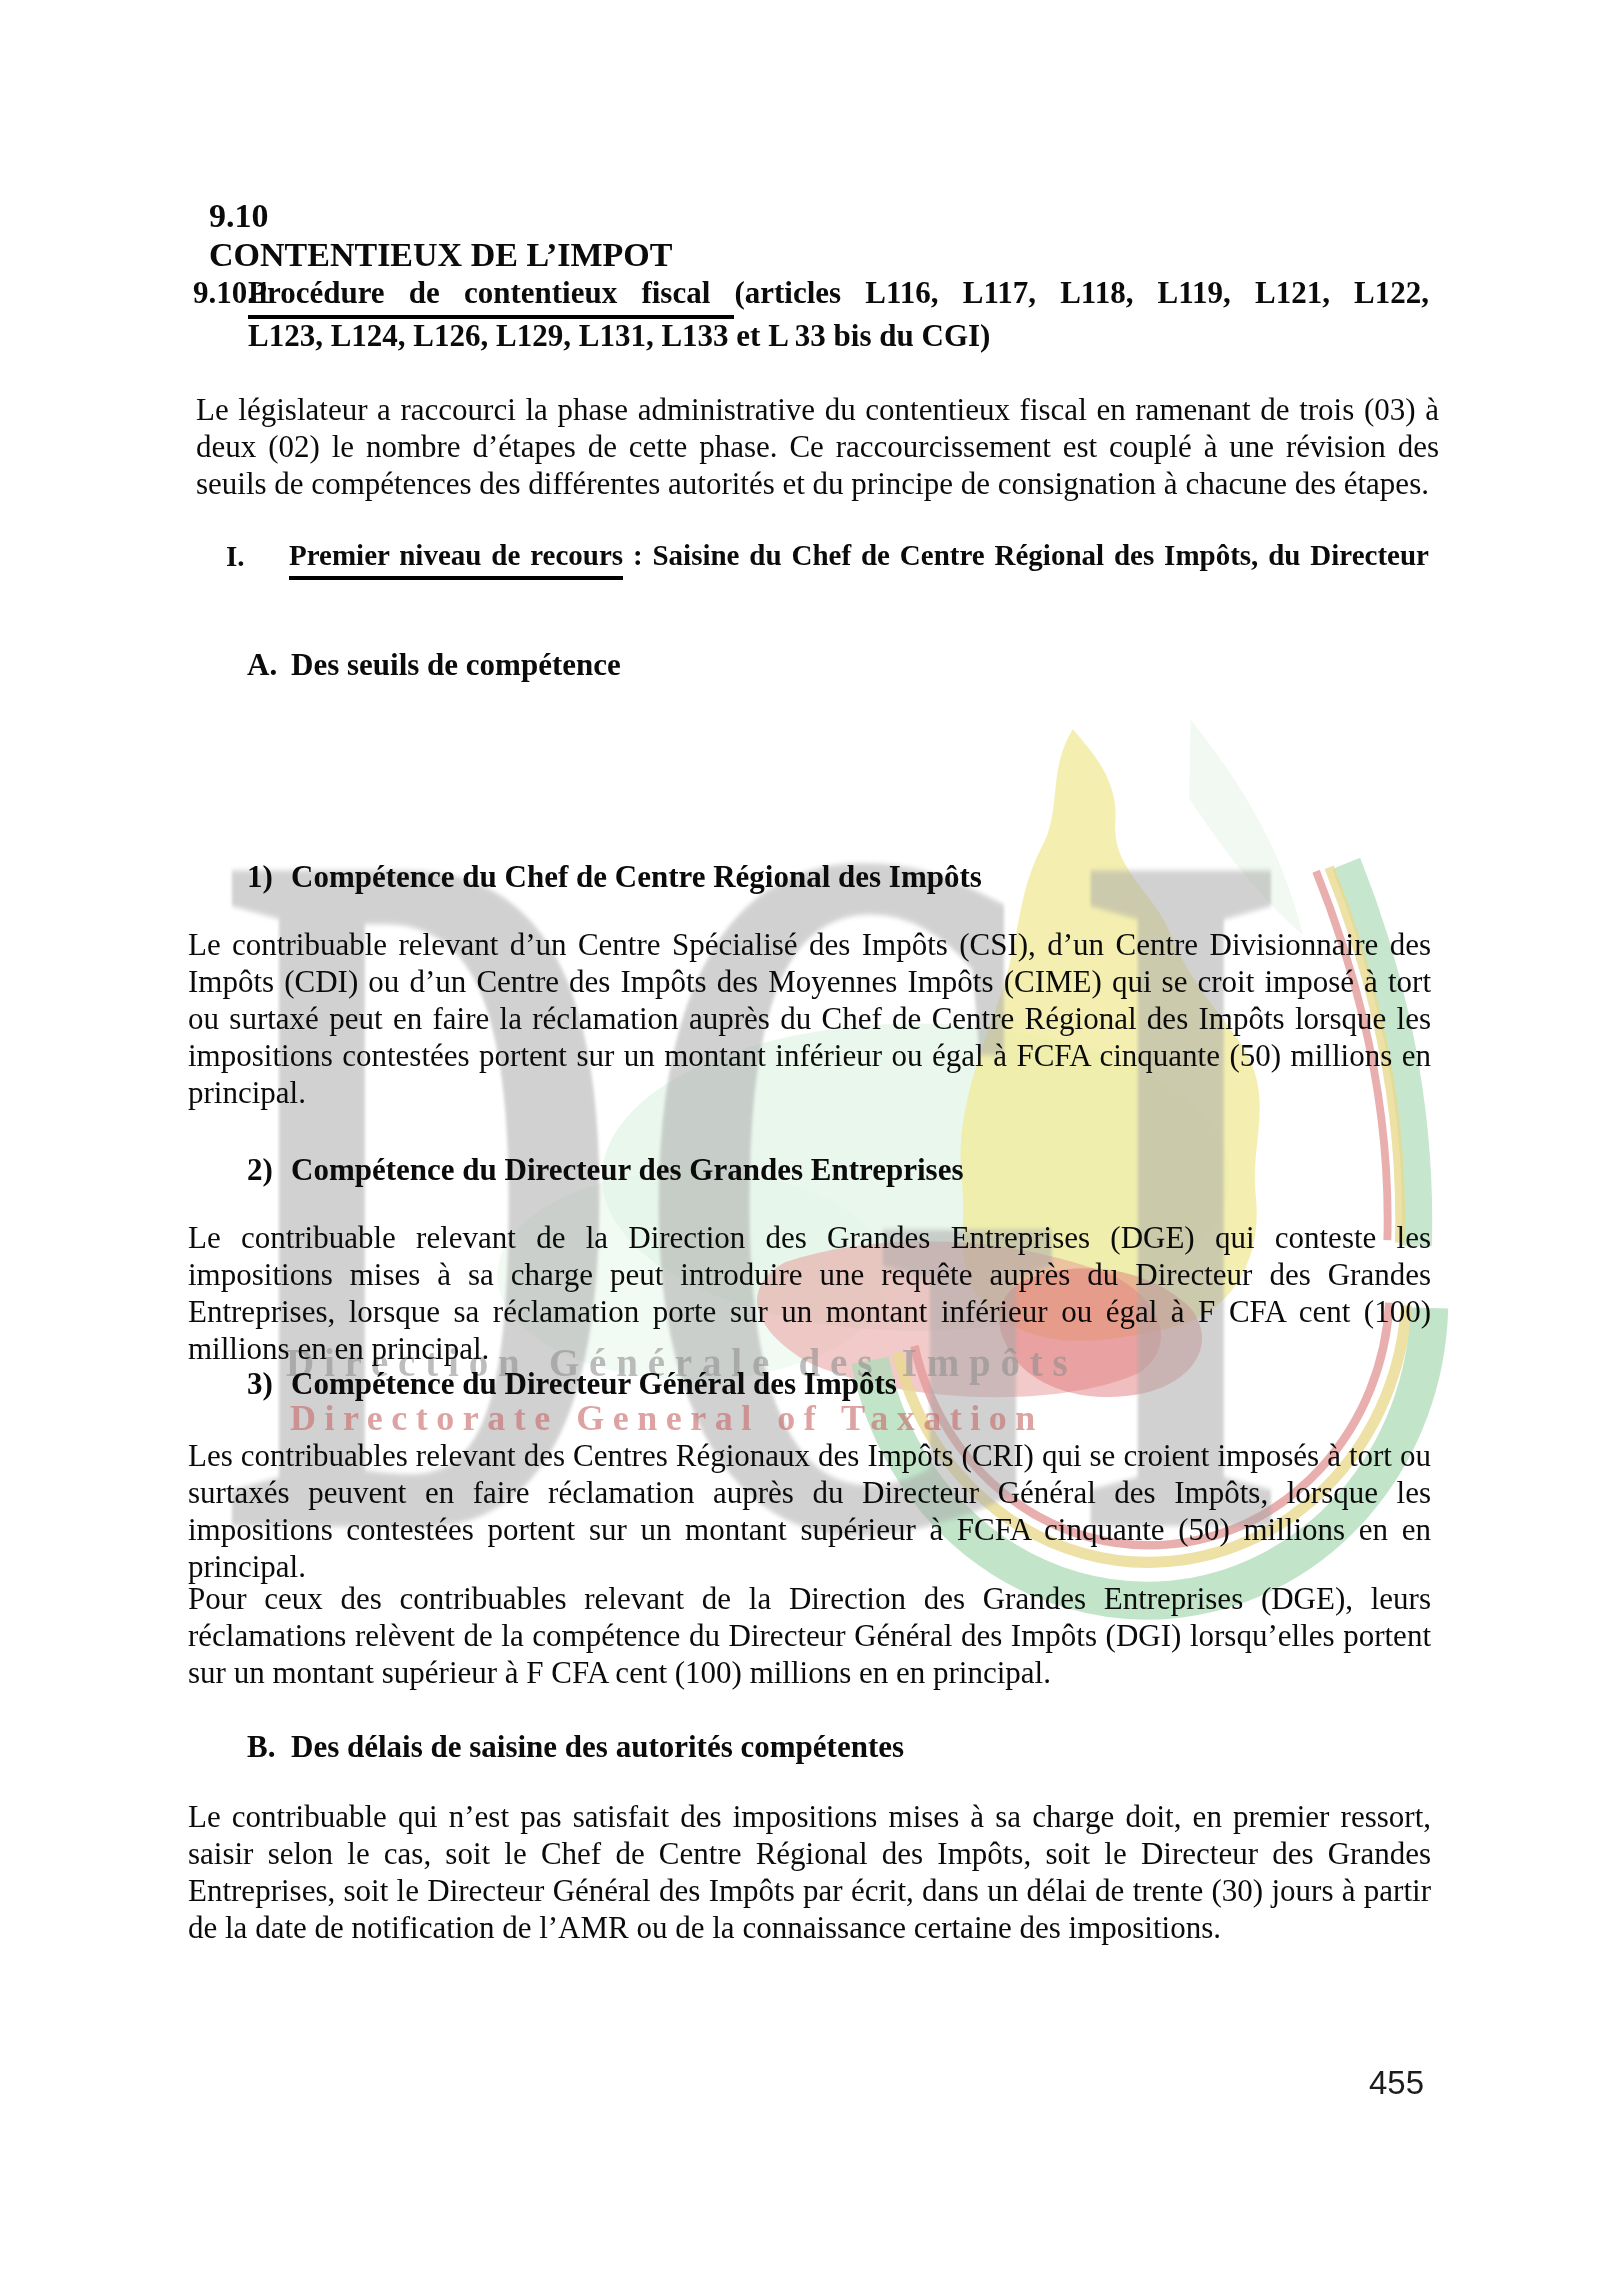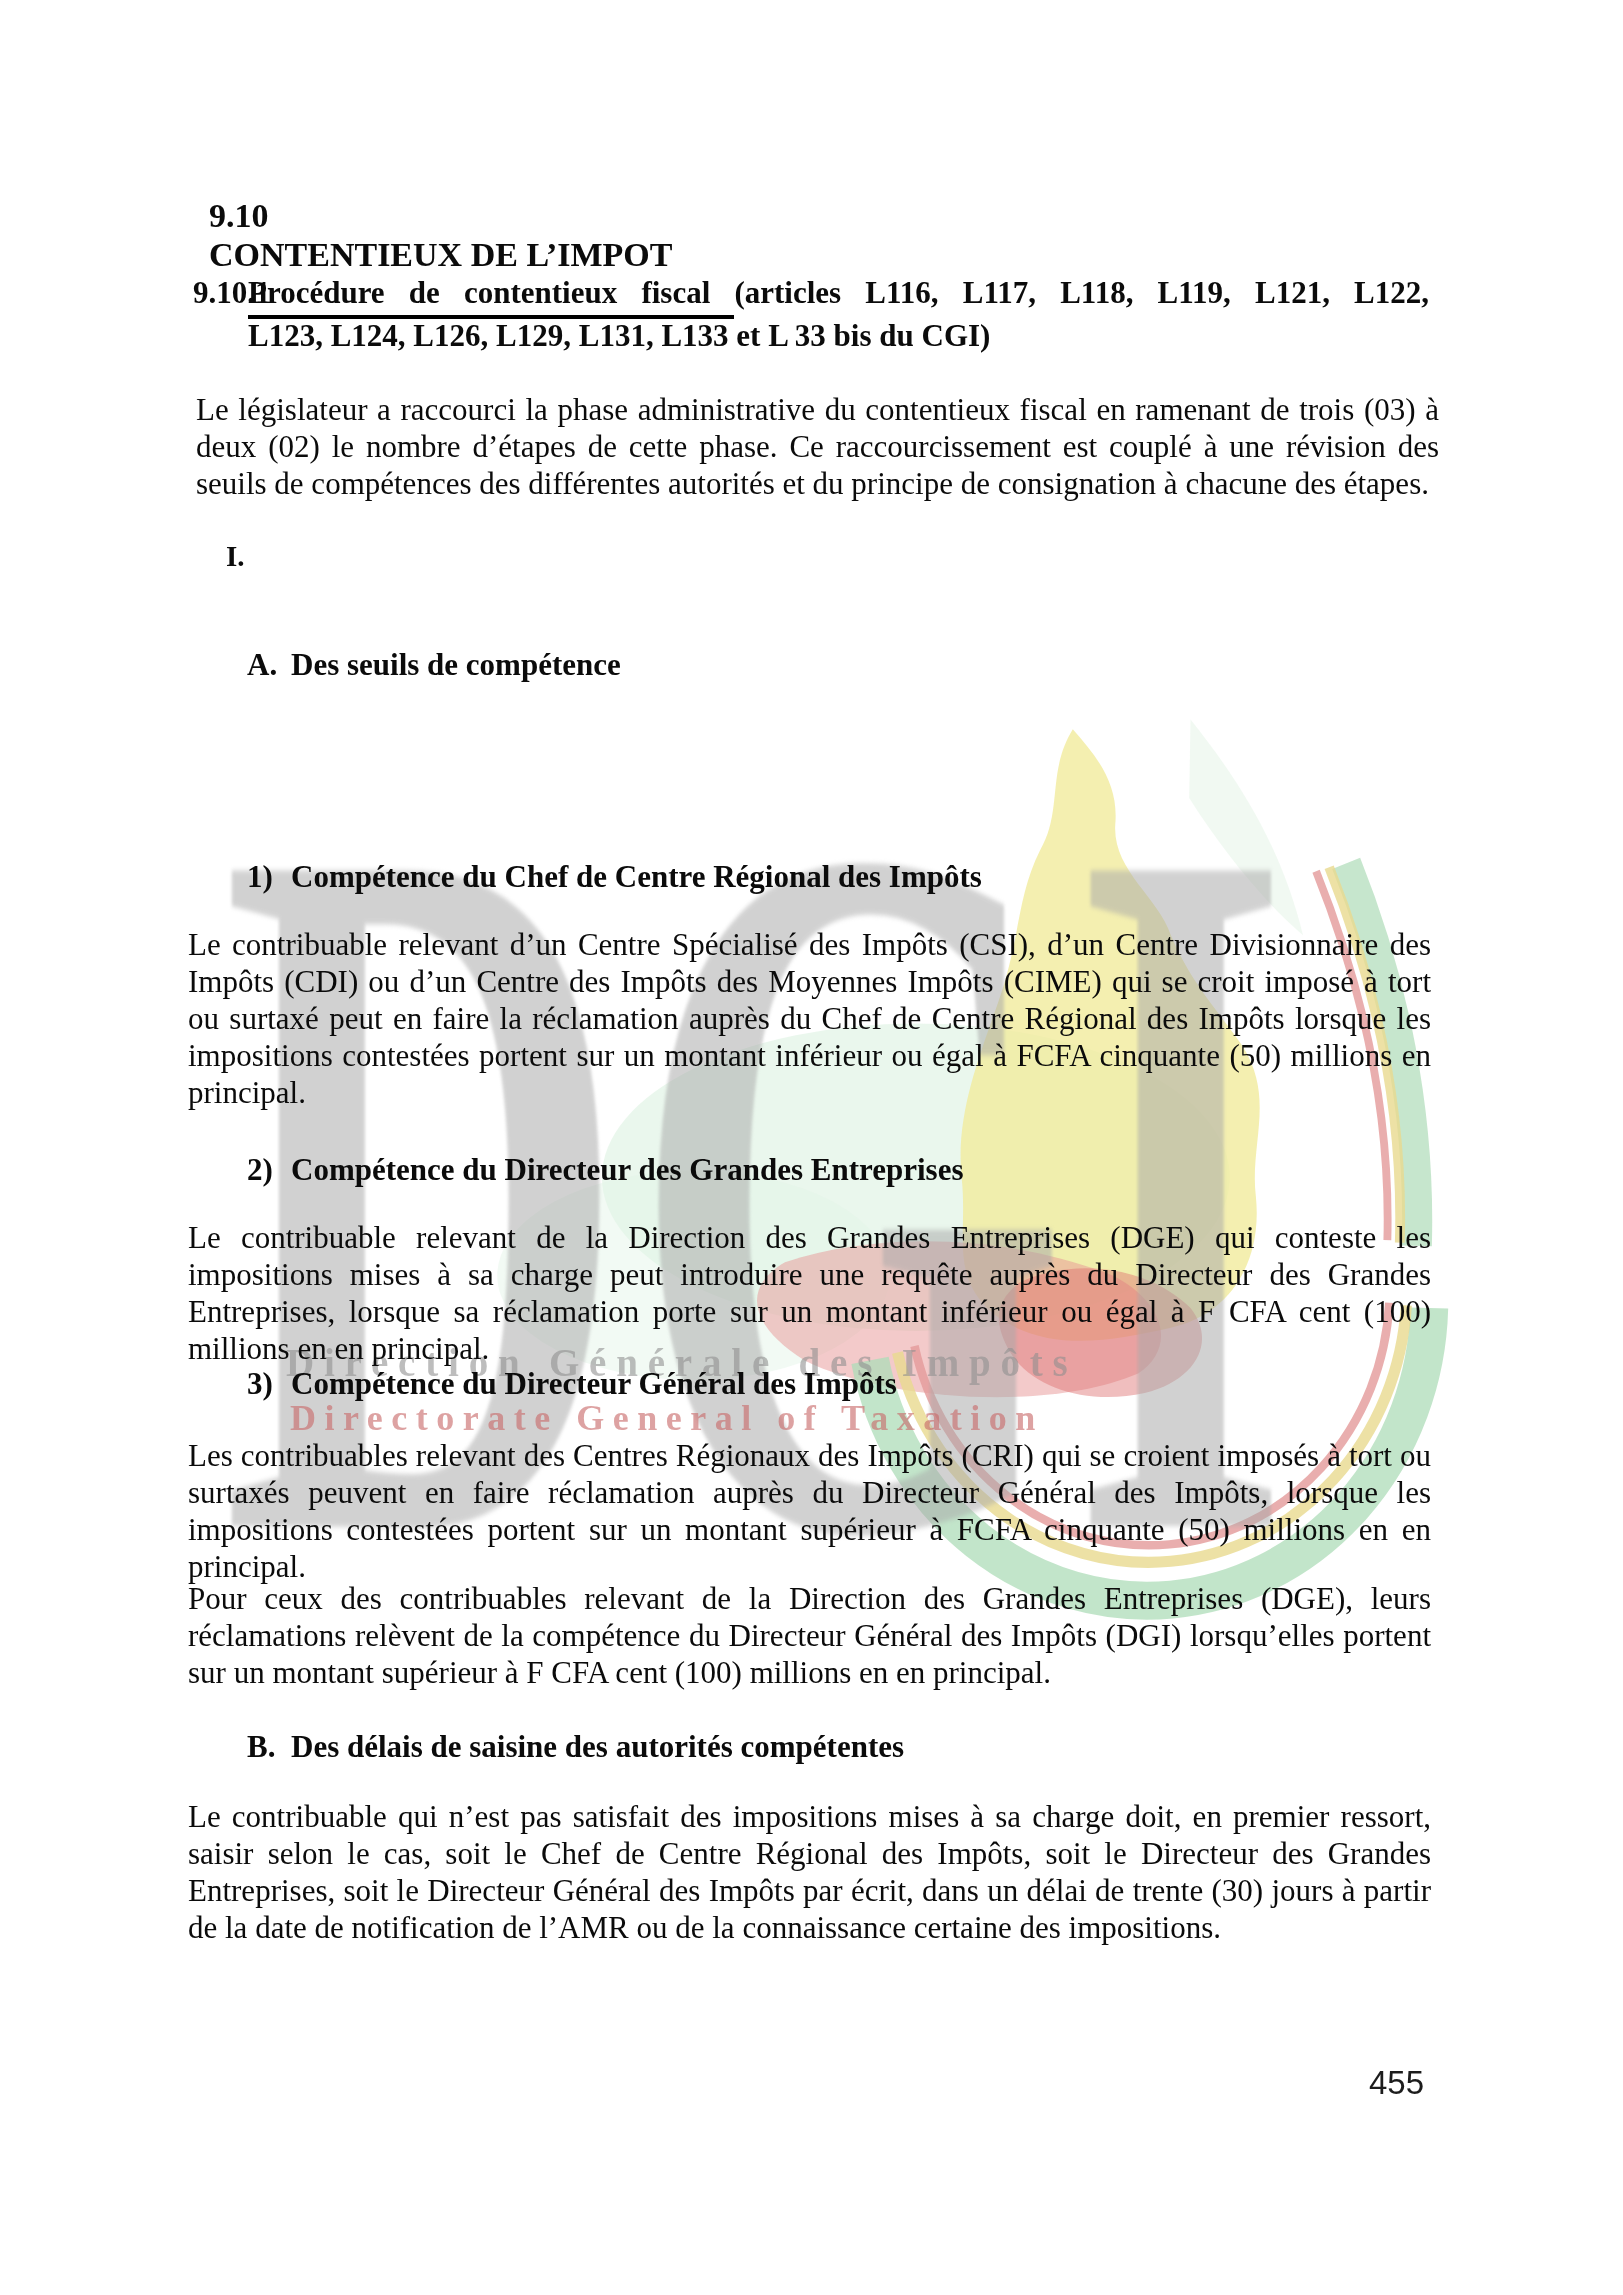--- a/index.html
+++ b/index.html
@@ -103,20 +103,21 @@
       <div class="jline"><span class="u-thick">Procédure de contentieux fiscal </span><span>(articles L116, L117, L118, L119, L121, L122,</span></div>
       <div>L123, L124, L126, L129, L131, L133 et L 33 bis du CGI)</div>
     </div>
   </div>
 
   <div class="txt para" style="top:391px;margin-left:8px;">Le législateur a raccourci la phase administrative du contentieux fiscal en ramenant de trois (03) à deux (02) le nombre d’étapes de cette phase. Ce raccourcissement est couplé à une révision des seuils de compétences des différentes autorités et du principe de consignation à chacune des étapes.</div>
 
   <div class="txt hI" style="top:534px;">
     <span class="hangnum">I.</span>
     <div class="hbody">
+      <div class="jline"><span class="u-thick">Premier niveau de recours</span><span> : Saisine du Chef de Centre Régional des Impôts, du Directeur</span></div>
     </div>
   </div>
 
   <div class="txt hrow hletter" style="top:646px;">
     <span class="hnum">A.</span>
     <span>Des seuils de compétence</span>
   </div>
 
 
   <div class="txt hrow hletter" style="top:858px;">

